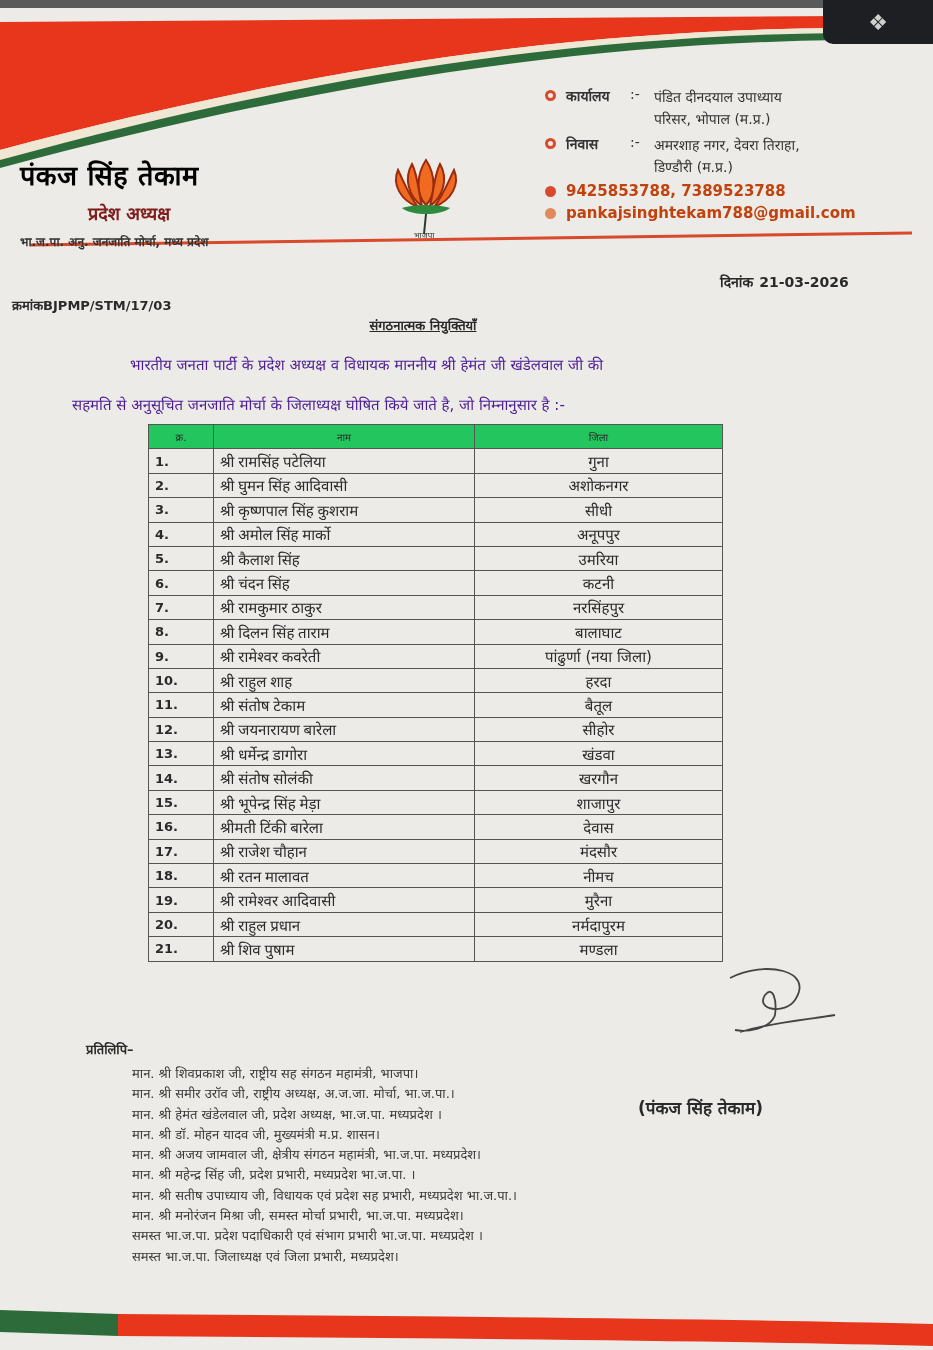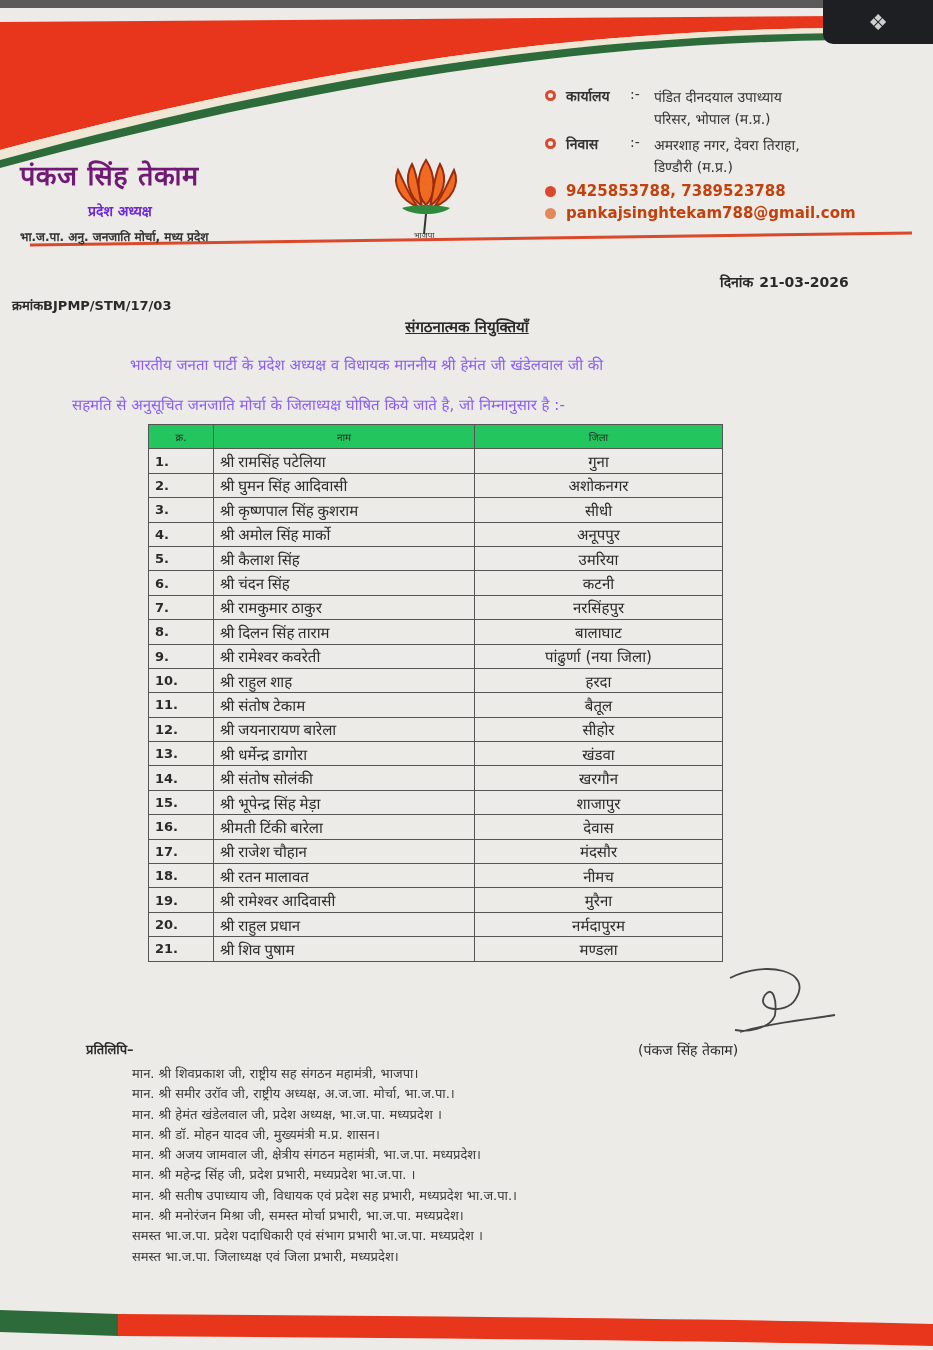--- a/index.html
+++ b/index.html
@@ -11,49 +11,49 @@
   }
   .page { position:absolute; left:0; top:0; width:933px; height:1350px; background:#ecebe7; }
   .topbar-dark { position:absolute; left:0; top:0; width:933px; height:8px; background:#5a5a5a; }
   .corner-icon {
     position:absolute; right:0; top:0; width:110px; height:44px;
     background:#1d1f22; border-bottom-left-radius:10px;
     display:flex; align-items:center; justify-content:center; color:#cfcfcf; font-size:22px;
   }
   .header-svg { position:absolute; left:0; top:0; }
   .name-block { position:absolute; left:20px; top:156px; }
-  .leader-name { font-size:27px; font-weight:bold; color:#701a75; letter-spacing:0.5px; }
-  .leader-title { margin:8px 0 0 68px; font-size:14px; font-weight:bold; color:#6d28d9; }
+  .leader-name { font-size:27px; font-weight:bold; color:#000000; letter-spacing:0.5px; }
+  .leader-title { margin:8px 0 0 68px; font-size:18px; font-weight:bold; color:#7f1d1d; }
   .leader-org { margin-top:8px; font-size:12px; font-weight:bold; color:#333; }
   .lotus { position:absolute; left:386px; top:150px; }
   .contact { position:absolute; left:545px; top:86px; font-size:14px; color:#333; }
   .crow { display:flex; align-items:flex-start; margin-bottom:4px; }
   .bullet { width:11px; height:11px; border-radius:50%; border:3px solid #d9492b; box-sizing:border-box; margin:4px 10px 0 0; flex:none; }
   .bullet.fill { background:#d9492b; }
   .clabel { width:64px; font-weight:bold; }
   .csep { width:24px; }
   .cval { line-height:22px; }
   .phone, .email { font-size:15px; font-weight:bold; color:#c2410c; }
   .ref { position:absolute; left:12px; top:296px; font-size:13px; font-weight:bold; }
   .ref .rlab { margin-right:0; }
   .date { position:absolute; left:720px; top:272px; font-size:14px; font-weight:bold; }
   .date .dlab { margin-right:6px; }
-  .subject { position:absolute; left:0; width:846px; top:316px; text-align:center; font-size:15px; font-weight:bold;margin-left:44px; }
+  .subject { position:absolute; left:0; width:846px; top:316px; text-align:center; font-size:13px; font-weight:bold; }
   .subject span { text-decoration:underline; padding-left:0; }
-  .intro { position:absolute; left:72px; width:760px; top:345px; font-size:15px; line-height:40px; color:#8b5cf6; }
+  .intro { position:absolute; left:72px; width:760px; top:345px; font-size:15px; line-height:40px; color:#4c1d95; }
   .intro .ind { display:inline-block; width:58px; }
   .table-wrap { position:absolute; left:148px; top:424px; }
   table { border-collapse:collapse; font-size:15px; }
   th, td { border:1.5px solid #555; height:23.4px; padding:0 6px; }
   th { background:#22c55e; font-size:10px; font-weight:normal; }
   td.num { width:52px; font-size:13px; font-weight:bold; }
   td.name { width:248px;font-family:Liberation Serif, serif; }
   td.dist { width:235px; text-align:center; }
   .signature { position:absolute; left:725px; top:960px; }
-  .sig-name { position:absolute; left:638px; top:1040px; font-size:14px; font-weight:normal; }
+  .sig-name { position:absolute; left:638px; top:1096px; font-size:17px; font-weight:bold; }
   .cc-label { position:absolute; left:86px; top:1040px; font-size:13px; font-weight:bold; }
   .cc-list { position:absolute; left:132px; top:1064px; font-size:13px; line-height:20.3px; color:#3a3a3a; }
   .cc-list div { white-space:nowrap; }
   .footer-svg { position:absolute; left:0; top:1290px; }
 </style>
 </head>
 <body>
 
 <div class="page">
 

